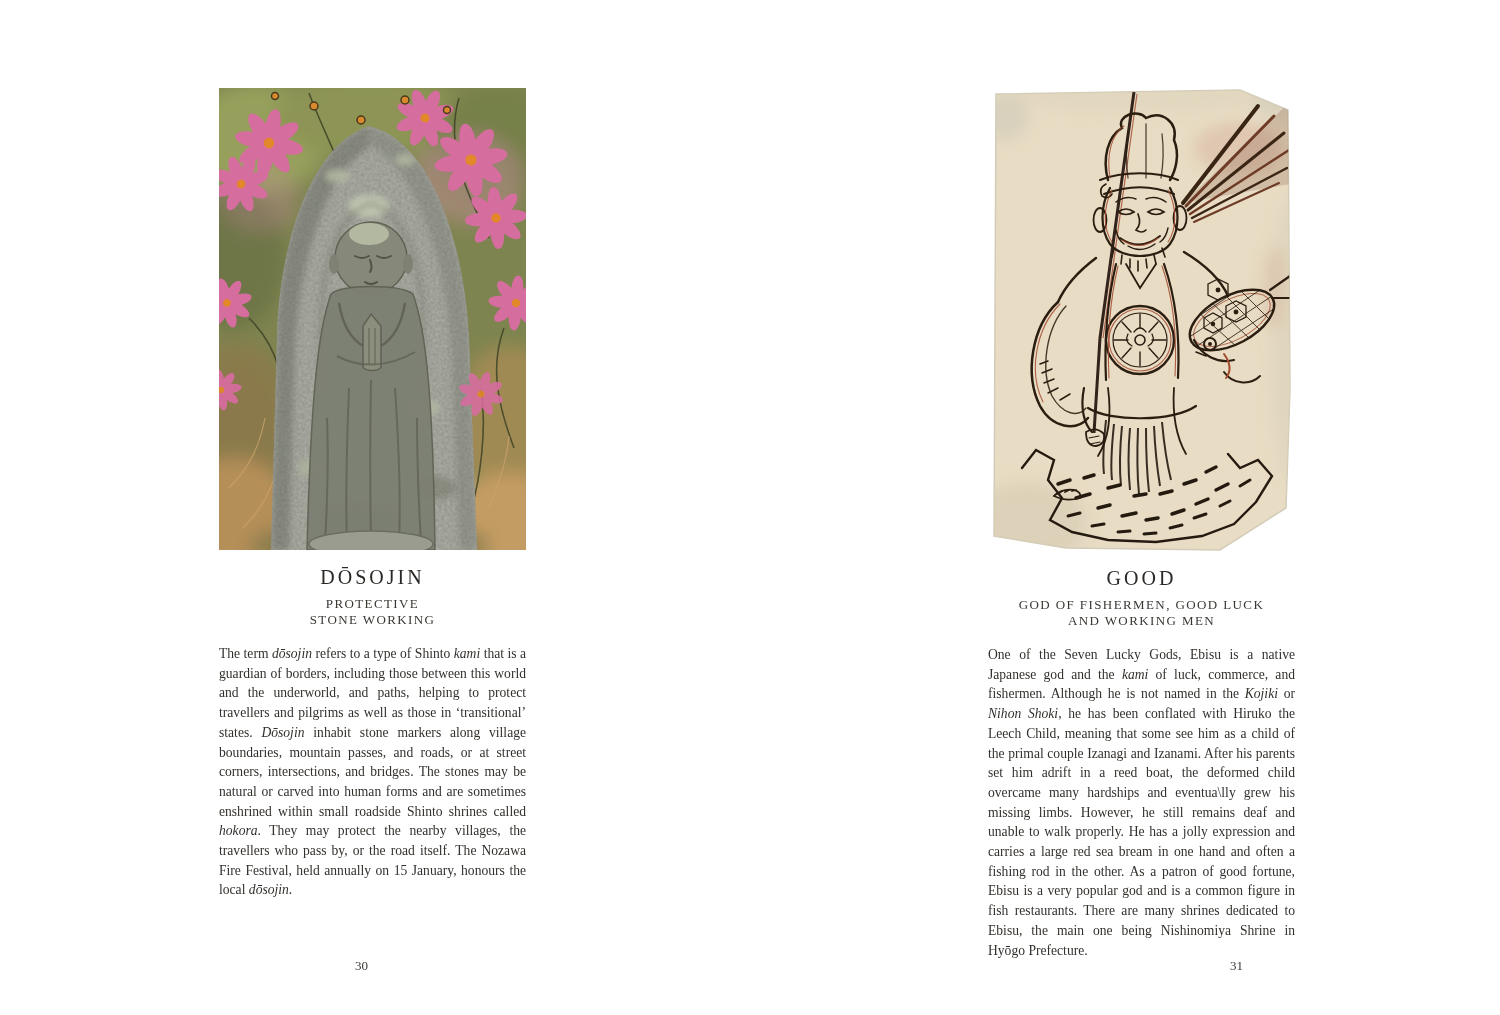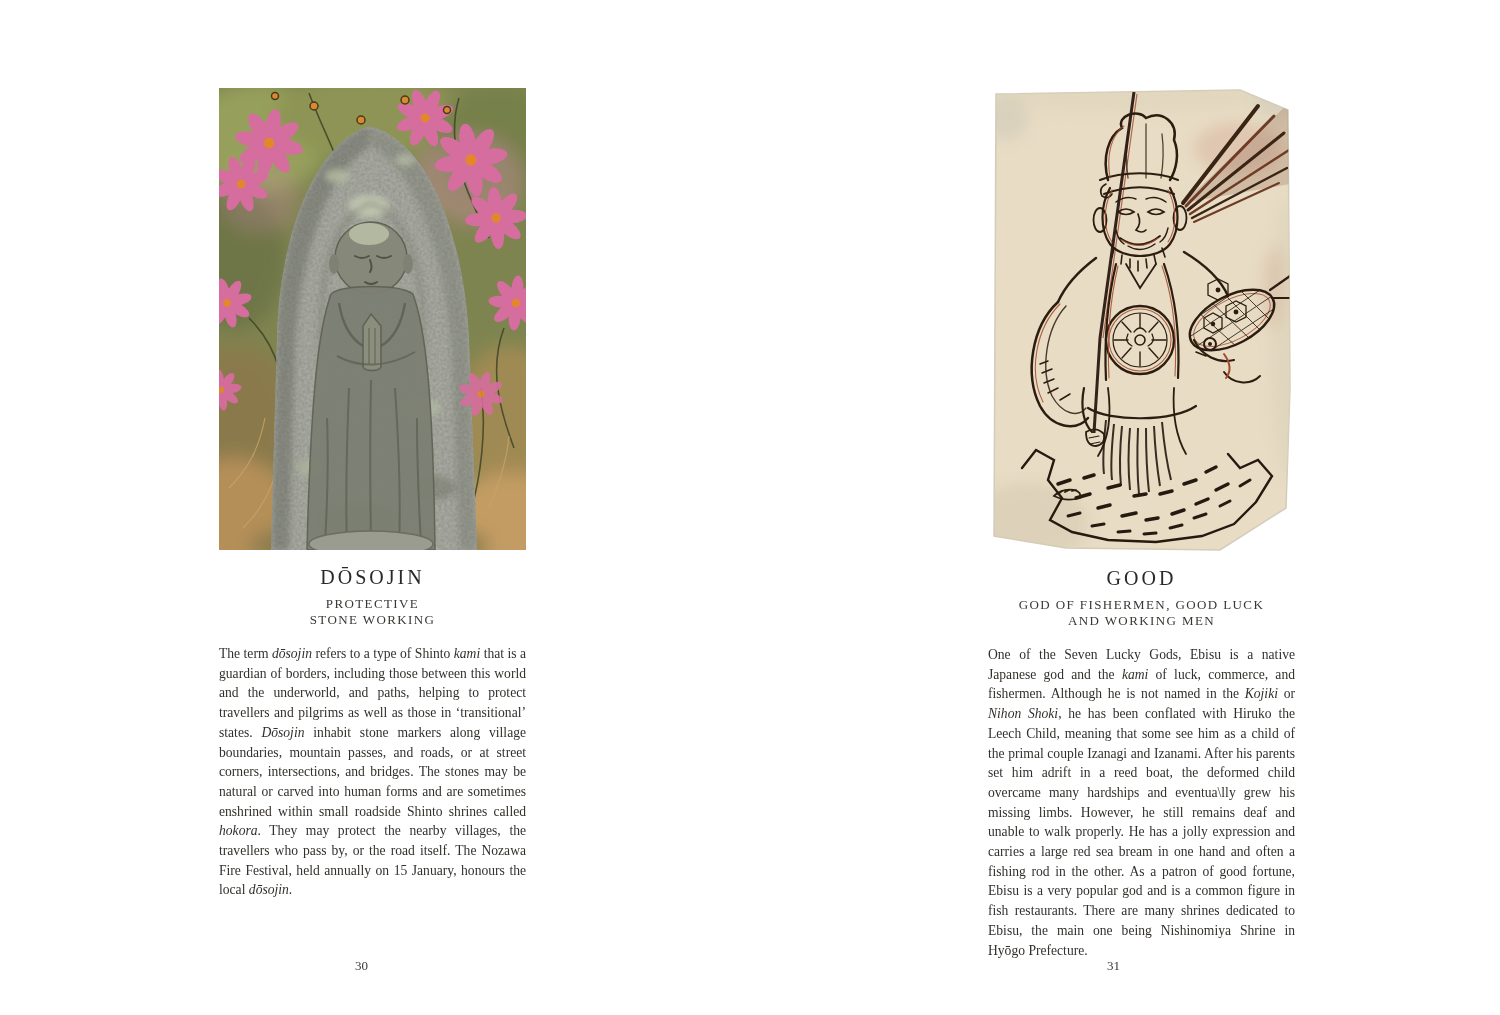--- a/index.html
+++ b/index.html
@@ -22,21 +22,21 @@
   }
   .body-text{
     margin-top:16px;font-size:13.6px;line-height:19.7px;
     text-align:justify;color:#33302c;
   }
   .pagenum{
     position:absolute;top:958px;width:307px;text-align:center;
     font-size:13px;color:#3a3733;
   }
   .pagenum.pn-left{left:208px;}
-  .pagenum.pn-right{left:960px;}
+  .pagenum.pn-right{left:936px;text-align:right;}
   i{font-style:italic;}
 </style>
 </head>
 <body>
 
 <div class="page-col col-left">
 
   <svg class="plate" width="307" height="462" viewBox="0 0 307 462" role="img">
     <defs>
       <filter id="soft" x="-40%" y="-40%" width="180%" height="180%">

